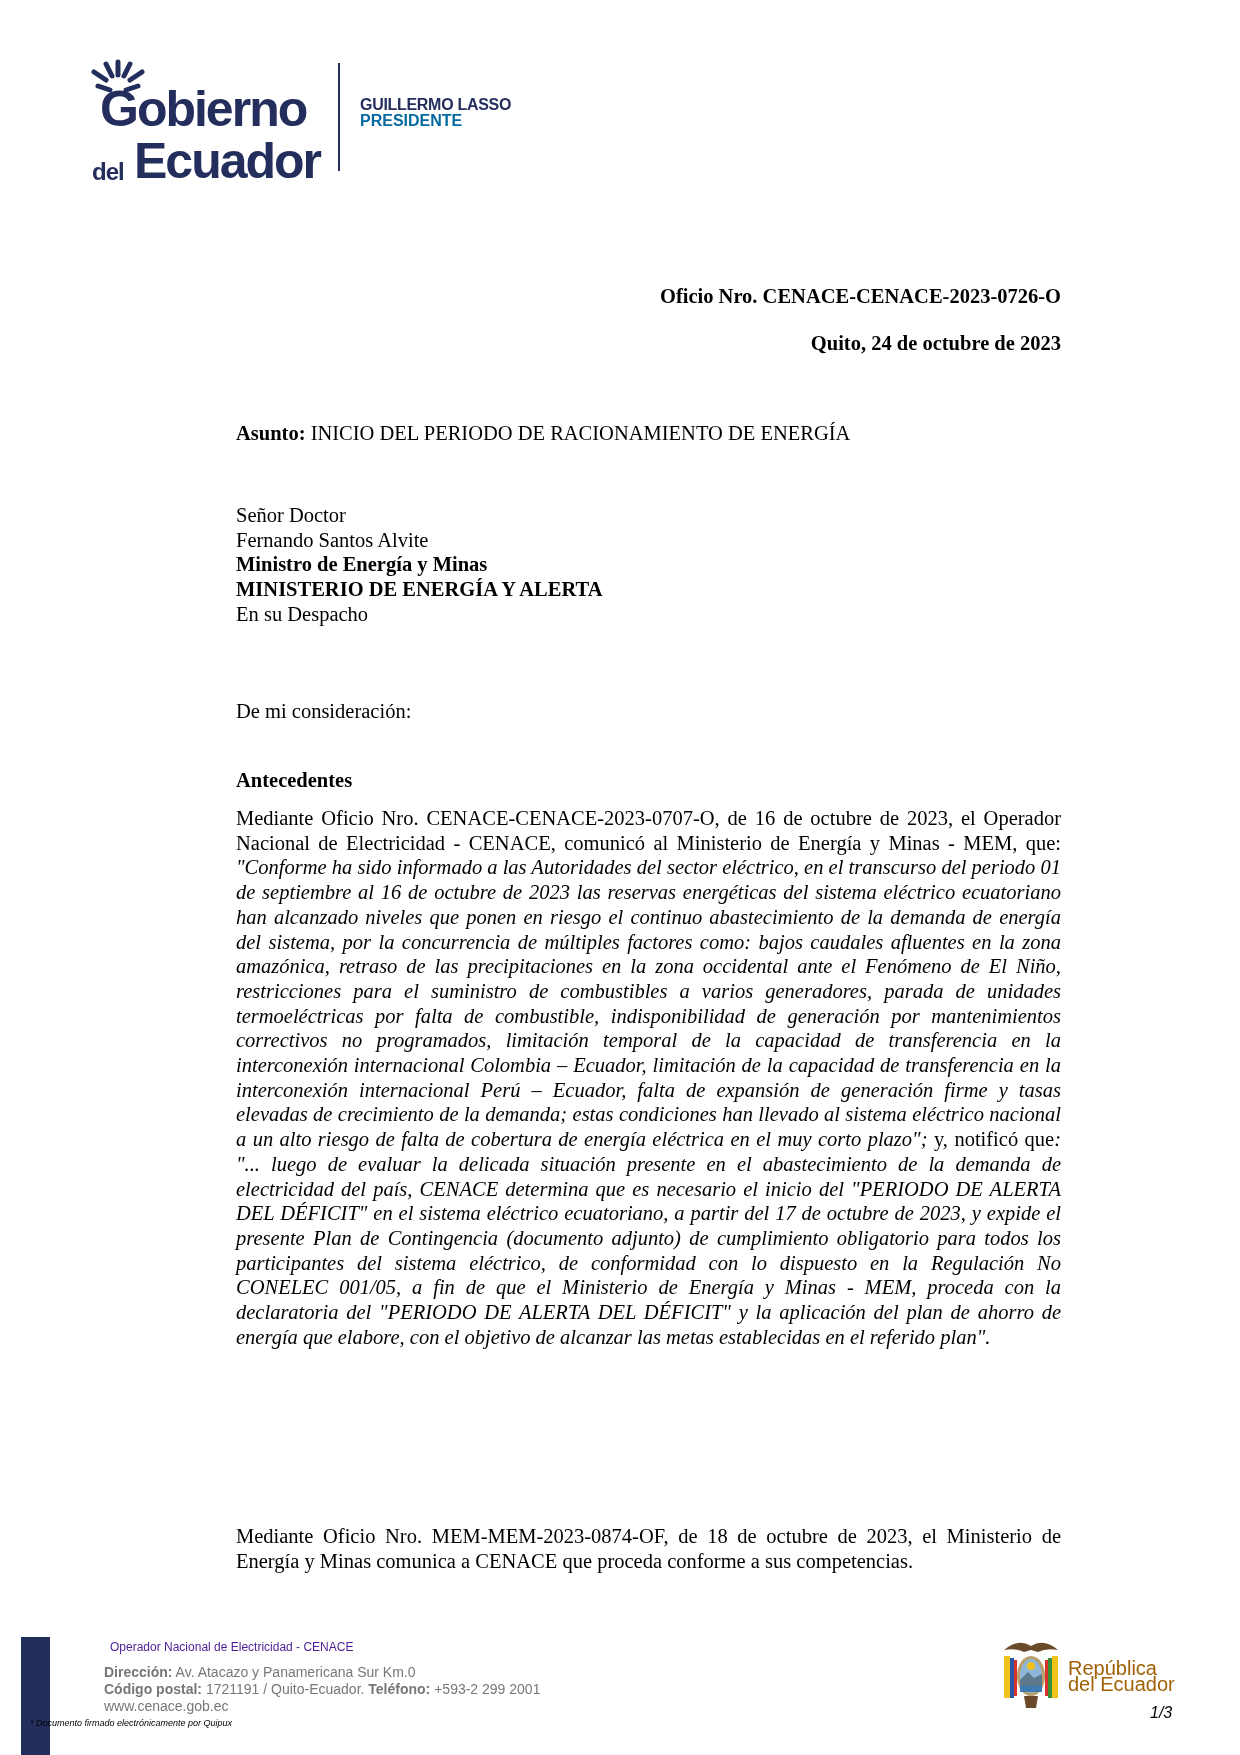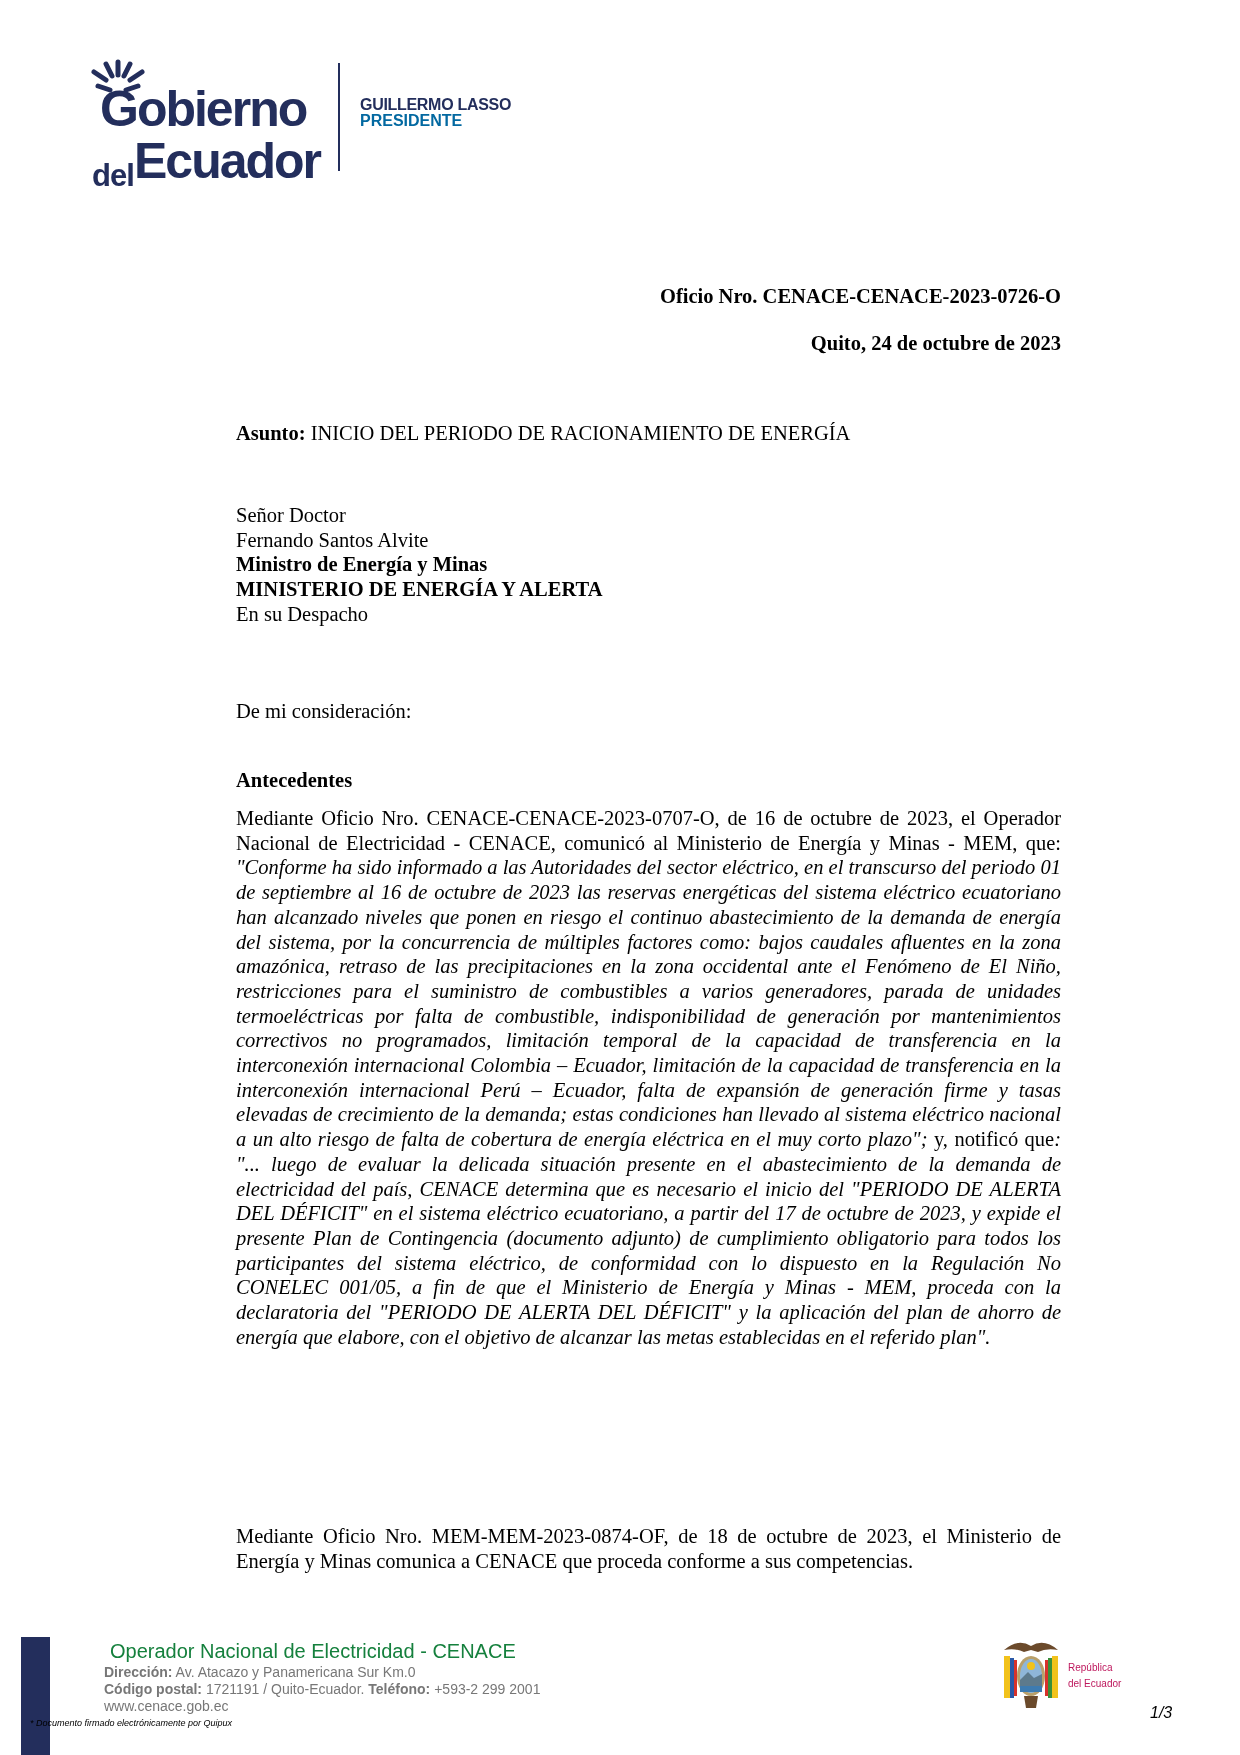--- a/index.html
+++ b/index.html
@@ -4,21 +4,21 @@
   <style>
     html, body { margin: 0; padding: 0; background: #ffffff; }
     body { width: 1240px; height: 1755px; position: relative; overflow: hidden; color: #000; }
 
     
     .logo { position: absolute; left: 88px; top: 58px; width: 560px; height: 120px; }
     .logo .sun { position: absolute; left: 2px; top: 0; width: 56px; height: 36px; }
     .logo .gob { position: absolute; left: 12px; top: 26px; font-family: "Liberation Sans", sans-serif; font-weight: 700;
                  font-size: 50px; letter-spacing: -2px; color: #232e5c; line-height: 1; }
     .logo .del { position: absolute; left: 4px; top: 102px; font-family: "Liberation Sans", sans-serif; font-weight: 700;
-                 font-size: 31px; letter-spacing: -1px; color: #232e5c; line-height: 1; }
+                 font-size: 24px; letter-spacing: -1px; color: #232e5c; line-height: 1; }
     .logo .ecu { position: absolute; left: 46px; top: 78px; font-family: "Liberation Sans", sans-serif; font-weight: 700;
                  font-size: 50px; letter-spacing: -2px; color: #232e5c; line-height: 1; }
     .logo .divider { position: absolute; left: 250px; top: 5px; width: 2px; height: 108px; background: #232e5c; }
     .logo .pres-name { position: absolute; left: 272px; top: 39px; font-family: "Liberation Sans", sans-serif; font-weight: 700;
                  font-size: 16px; color: #232e5c; letter-spacing: -0.3px; line-height: 1; }
     .logo .pres-title { position: absolute; left: 272px; top: 55px; font-family: "Liberation Sans", sans-serif; font-weight: 700;
                  font-size: 16px; color: #0369a1; letter-spacing: 0px; line-height: 1; }
 
     
     .doc { font-family: "Liberation Serif", serif; font-size: 20.5px; line-height: 24.7px; }
@@ -32,33 +32,33 @@
     #city-date { top: 331px; }
     #subject { top: 421px; }
     #recipient { top: 503px; }
     #greeting { top: 699px; }
     #section-title { top: 752px; margin-top: 16px; }
     #para1 { top: 806px; }
     #para2 { top: 1524px; }
 
     
     .footer-bar { position: absolute; left: 21px; top: 1637px; width: 29px; height: 118px; background: #232e5c; }
-    .footer-org { position: absolute; left: 110px; top: 1640px; font-family: "Liberation Sans", sans-serif; font-size: 20px;
-                  color: #15803d; white-space: nowrap; }
+    .footer-org { position: absolute; left: 110px; top: 1640px; font-family: "Liberation Sans", sans-serif; font-size: 12px;
+                  color: #4c1d95; white-space: nowrap; }
     .footer-line { position: absolute; left: 104px; font-family: "Liberation Sans", sans-serif; font-size: 14px; color: #777;
                    white-space: nowrap; line-height: 17px; }
     .footer-line .lb { font-weight: 700; color: #777; }
     #footer-addr { top: 1664px; }
     #footer-postal { top: 1681px; }
     #footer-web { top: 1698px; }
     .signed { position: absolute; left: 30px; top: 1718px; font-family: "Liberation Sans", sans-serif; font-size: 9px;
               font-style: italic; color: #000; white-space: nowrap; }
     .seal { position: absolute; left: 996px; top: 1636px; width: 70px; height: 78px; }
-    .rep { position: absolute; left: 1068px; top: 1660px; font-family: "Liberation Sans", sans-serif; font-size: 10px;
-           color: #be185d; line-height: 16px; white-space: nowrap; }
+    .rep { position: absolute; left: 1068px; top: 1660px; font-family: "Liberation Sans", sans-serif; font-size: 20px;
+           color: #a16207; line-height: 16px; white-space: nowrap; }
     .page-num { position: absolute; left: 1150px; top: 1704px; font-family: "Liberation Sans", sans-serif; font-size: 16px;
                 font-style: italic; color: #000; }
   </style>
 </head>
 <body>
 
 <div class="logo">
   <svg class="sun" viewBox="0 0 56 36">
     <g stroke="#232e5c" stroke-width="5" stroke-linecap="round" fill="none">
       <line x1="4" y1="14" x2="16" y2="22"></line>

